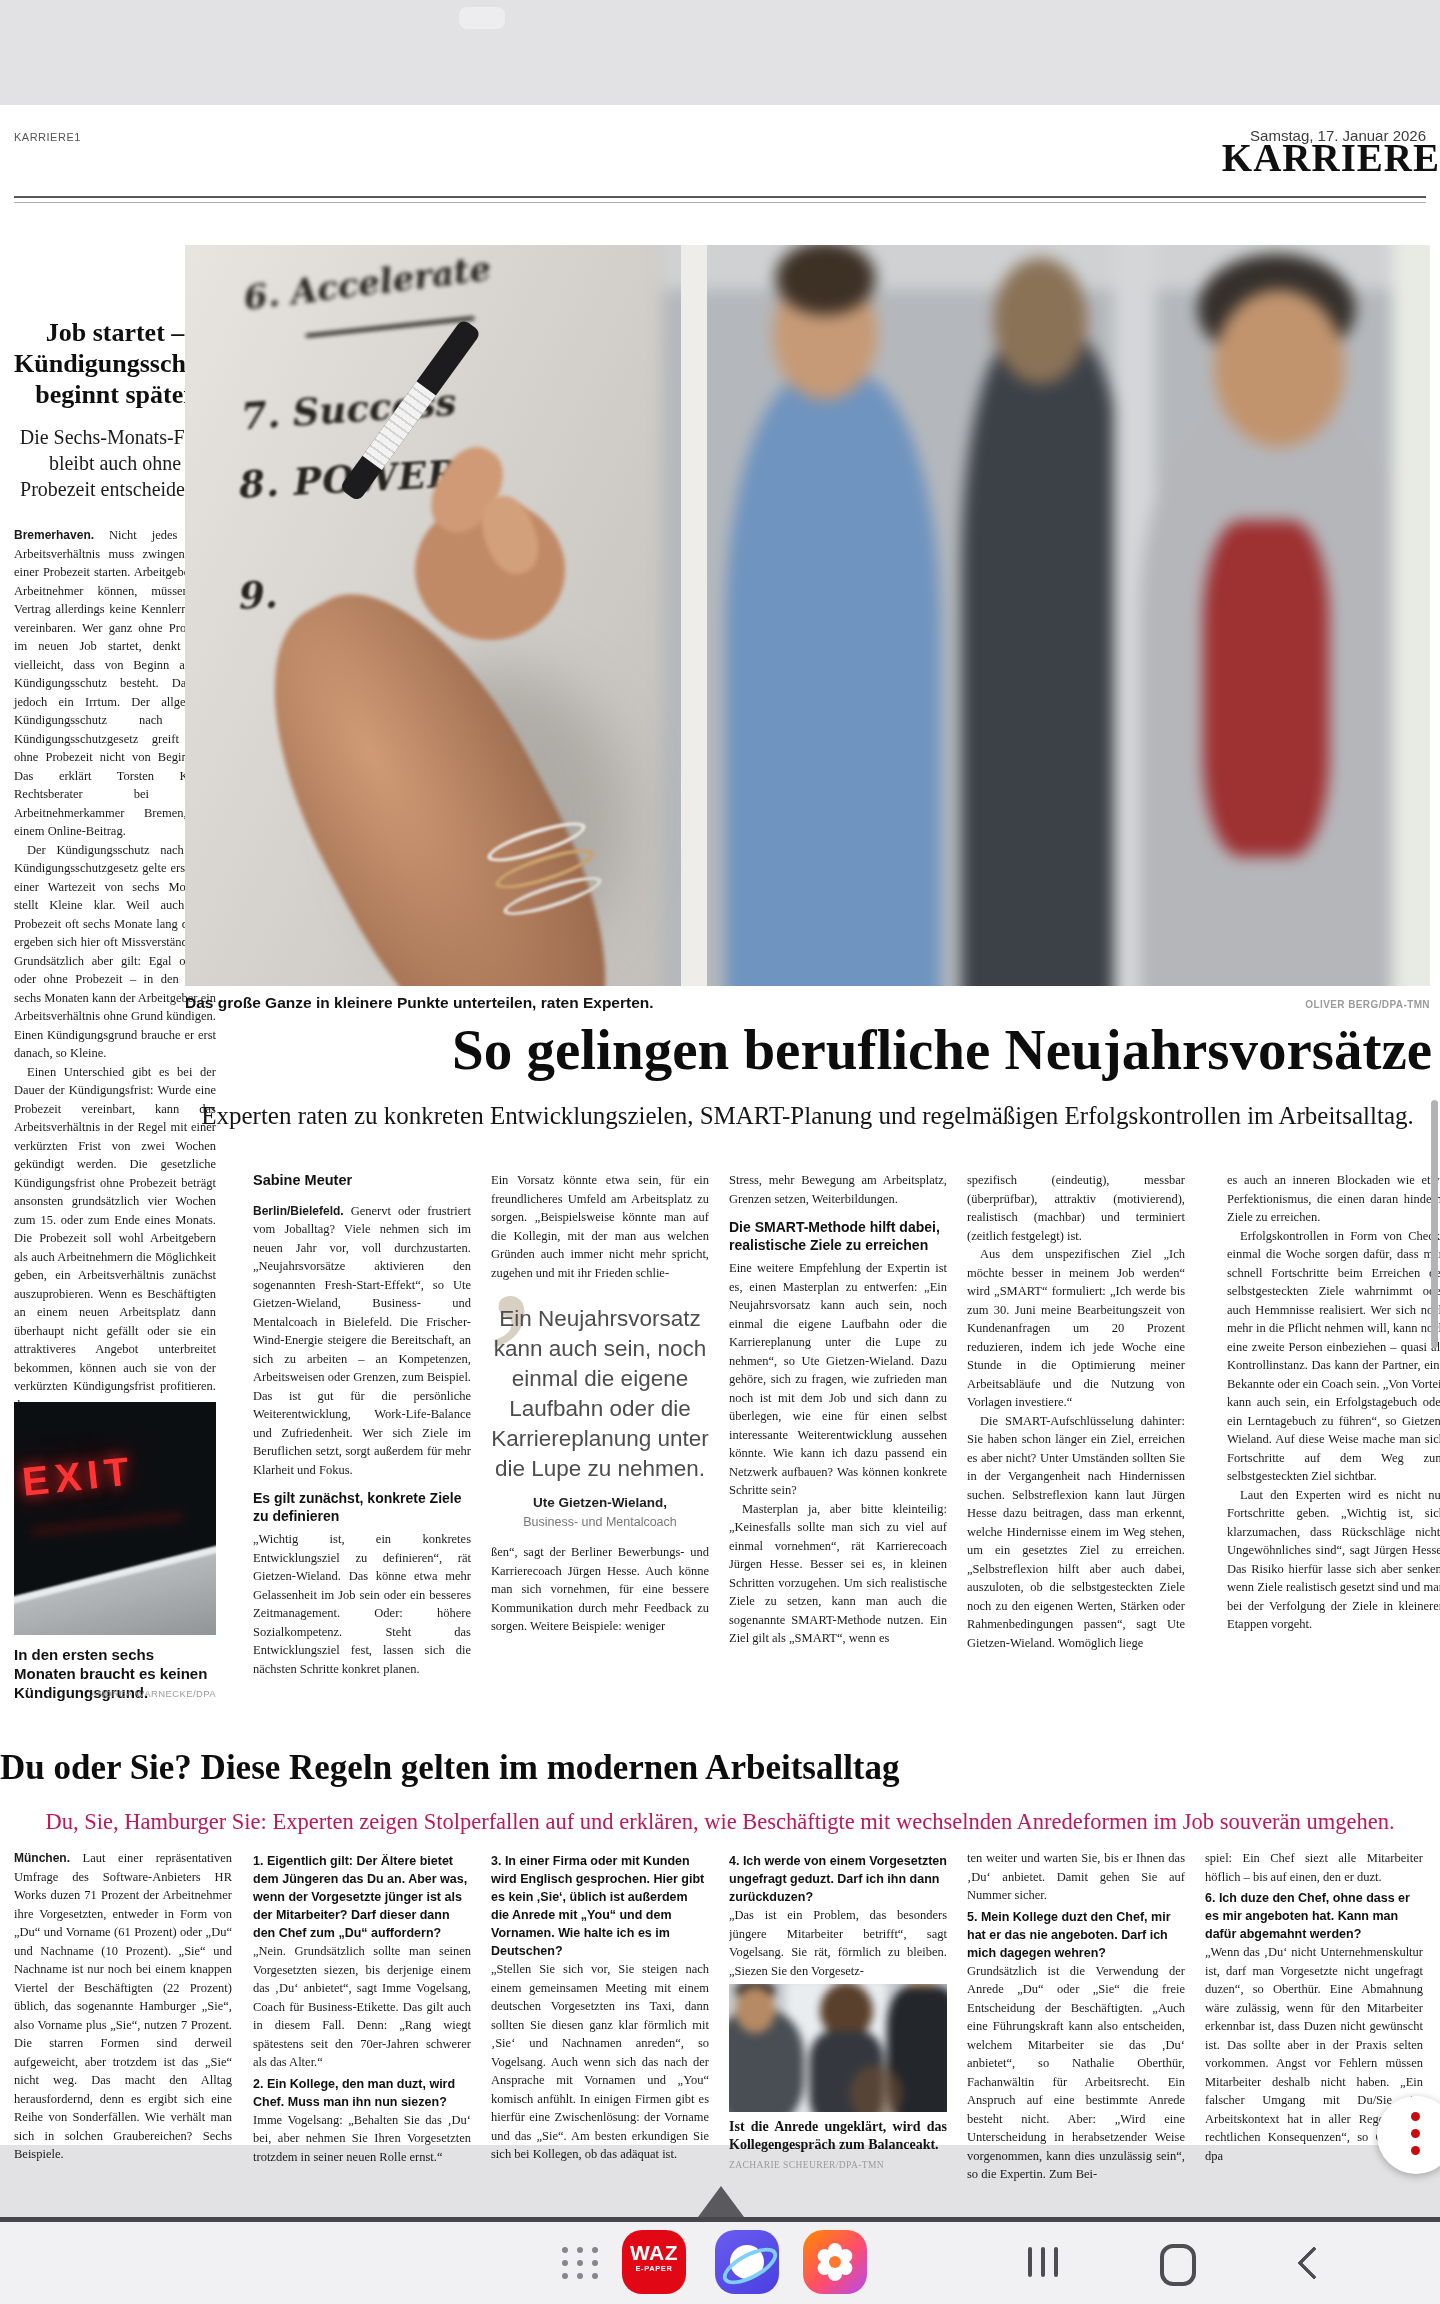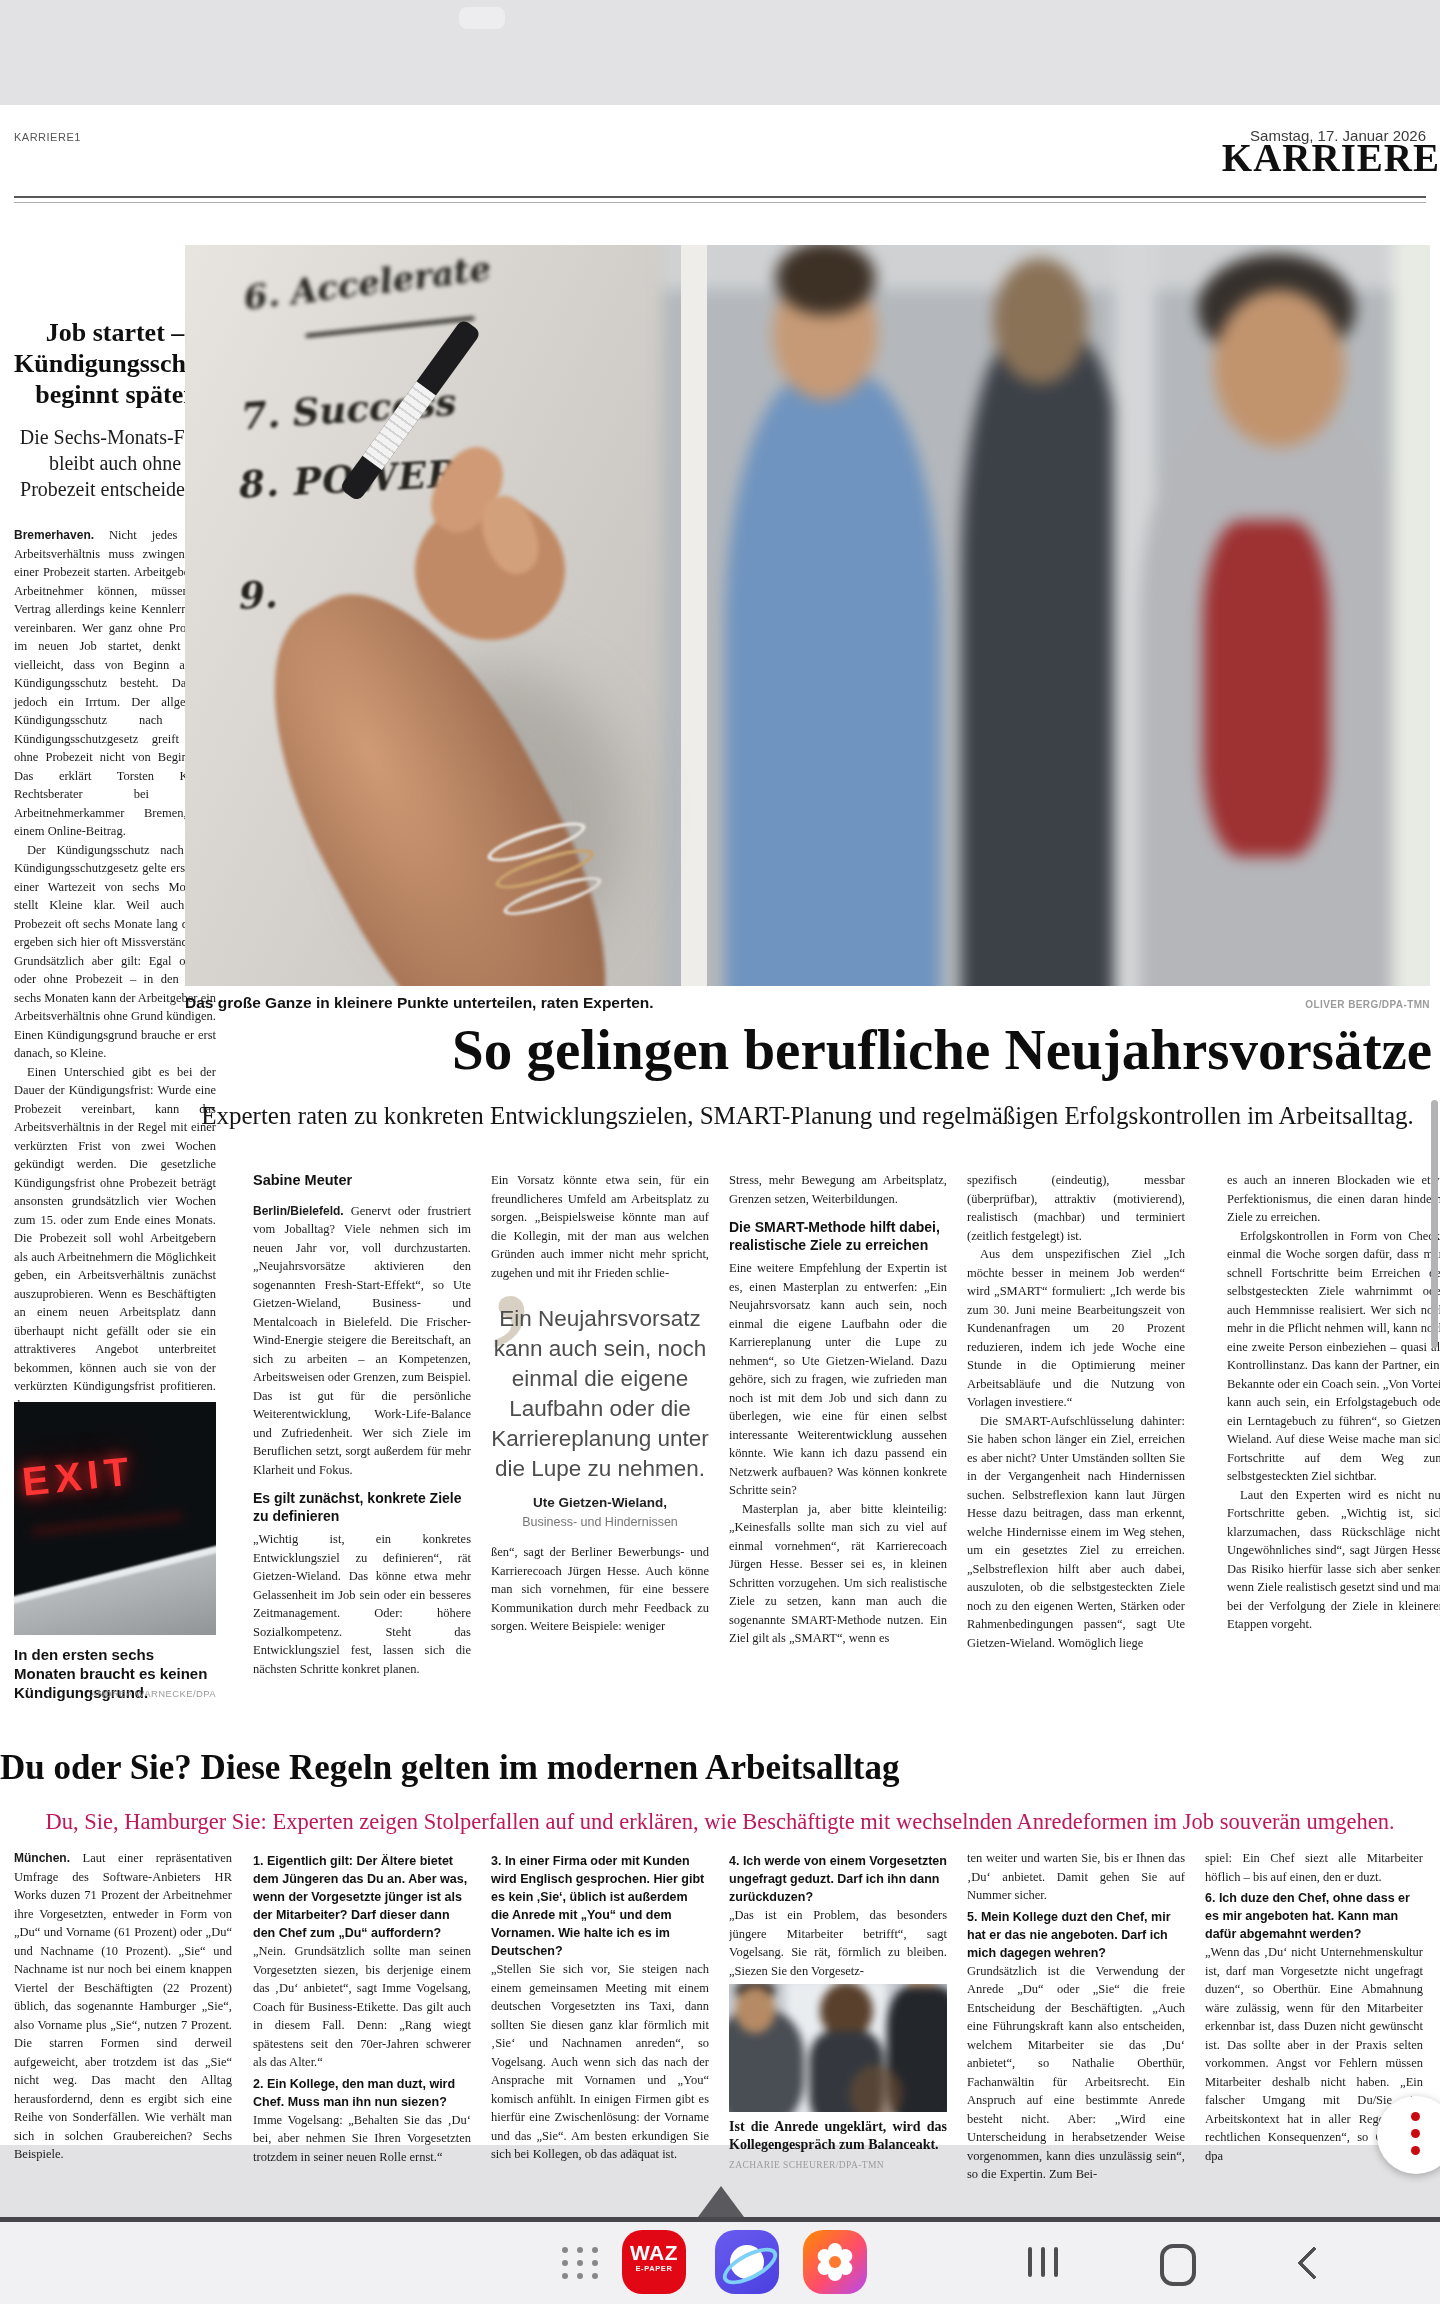--- a/index.html
+++ b/index.html
@@ -196,21 +196,21 @@
     <div class="colsub">Es gilt zunächst, konkrete Ziele zu definieren</div>
     <p>„Wichtig ist, ein konkretes Entwicklungsziel zu definieren“, rät Gietzen-Wieland. Das könne etwa mehr Gelassenheit im Job sein oder ein besseres Zeitmanagement. Oder: höhere Sozialkompetenz. Steht das Entwicklungsziel fest, lassen sich die nächsten Schritte konkret planen.</p>
   </div>
 
   <div class="col body-txt" style="left:491px;">
     <p>Ein Vorsatz könnte etwa sein, für ein freundlicheres Umfeld am Arbeitsplatz zu sorgen. „Beispielsweise könnte man auf die Kollegin, mit der man aus welchen Gründen auch immer nicht mehr spricht, zugehen und mit ihr Frieden schlie-</p>
     <div class="pq">
       <div class="mark">’</div>
       <div class="txt">Ein Neujahrsvorsatz kann auch sein, noch einmal die eigene Laufbahn oder die Karriereplanung unter die Lupe zu nehmen.</div>
       <div class="nm">Ute Gietzen-Wieland,</div>
-      <div class="rl">Business- und Hindernissen</div>
+      <div class="rl">Business- und Mentalcoach</div>
     </div>
     <p>ßen“, sagt der Berliner Bewerbungs- und Karrierecoach Jürgen Hesse. Auch könne man sich vornehmen, für eine bessere Kommunikation durch mehr Feedback zu sorgen. Weitere Beispiele: weniger</p>
   </div>
 
   <div class="col body-txt" style="left:729px;">
     <p>Stress, mehr Bewegung am Arbeitsplatz, Grenzen setzen, Weiterbildungen.</p>
     <div class="colsub">Die SMART-Methode hilft dabei, realistische Ziele zu erreichen</div>
     <p>Eine weitere Empfehlung der Expertin ist es, einen Masterplan zu entwerfen: „Ein Neujahrsvorsatz kann auch sein, noch einmal die eigene Laufbahn oder die Karriereplanung unter die Lupe zu nehmen“, so Ute Gietzen-Wieland. Dazu gehöre, sich zu fragen, wie zufrieden man noch ist mit dem Job und sich dann zu überlegen, wie eine für einen selbst interessante Weiterentwicklung aussehen könnte. Wie kann ich dazu passend ein Netzwerk aufbauen? Was können konkrete Schritte sein?</p>
     <p class="ind">Masterplan ja, aber bitte kleinteilig: „Keinesfalls sollte man sich zu viel auf einmal vornehmen“, rät Karrierecoach Jürgen Hesse. Besser sei es, in kleinen Schritten vorzugehen. Um sich realistische Ziele zu setzen, kann man auch die sogenannte SMART-Methode nutzen. Ein Ziel gilt als „SMART“, wenn es</p>
   </div>

